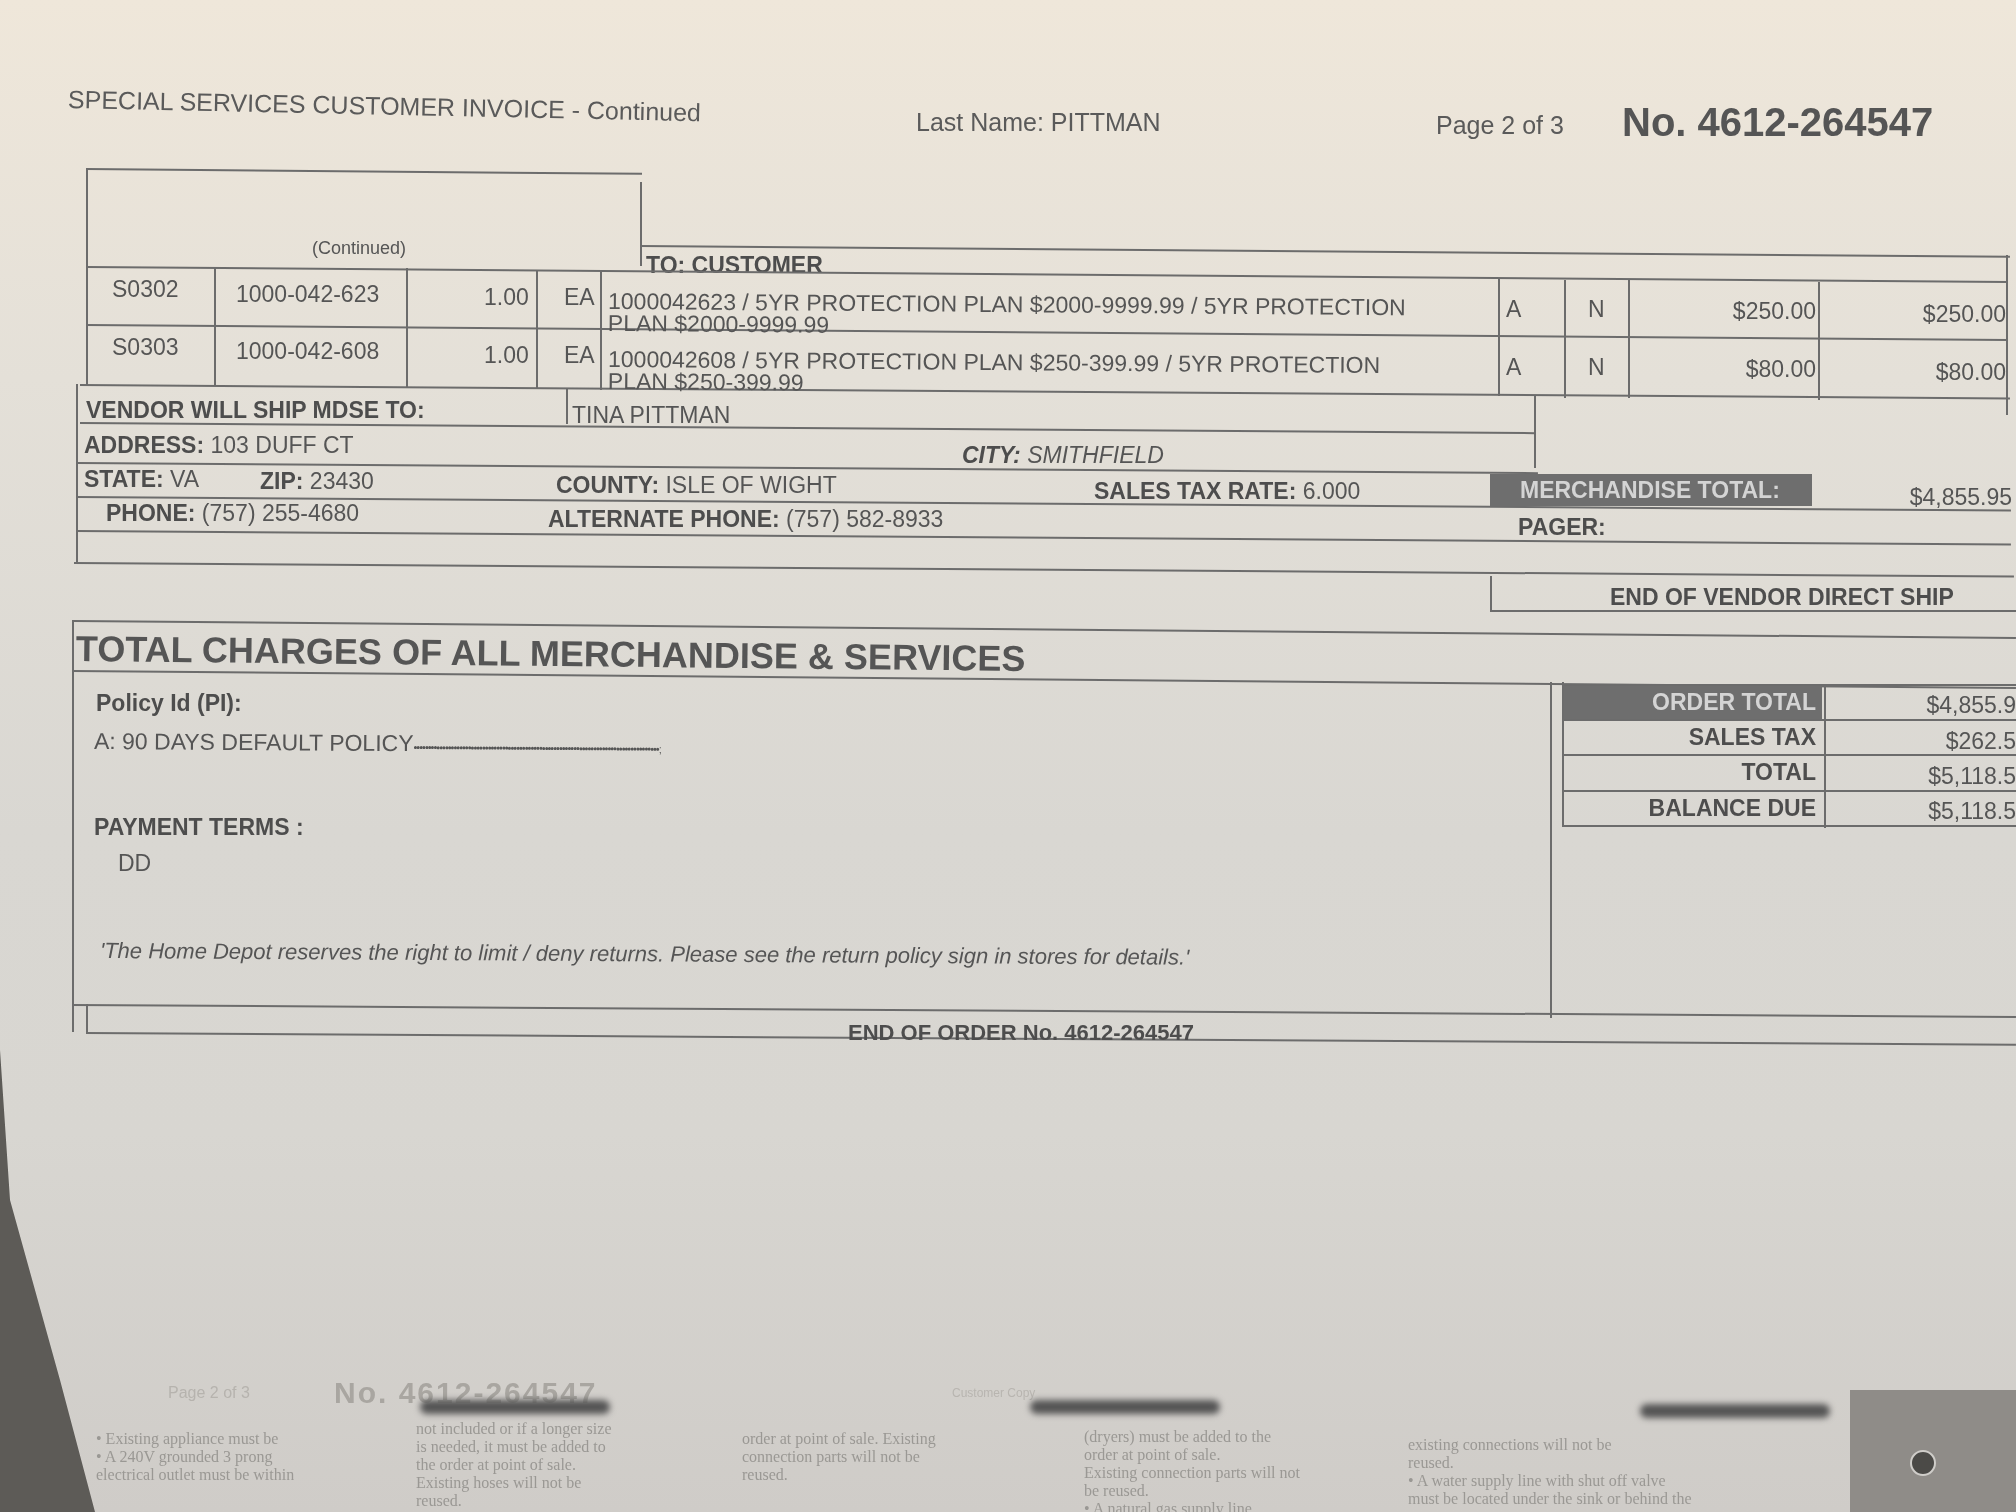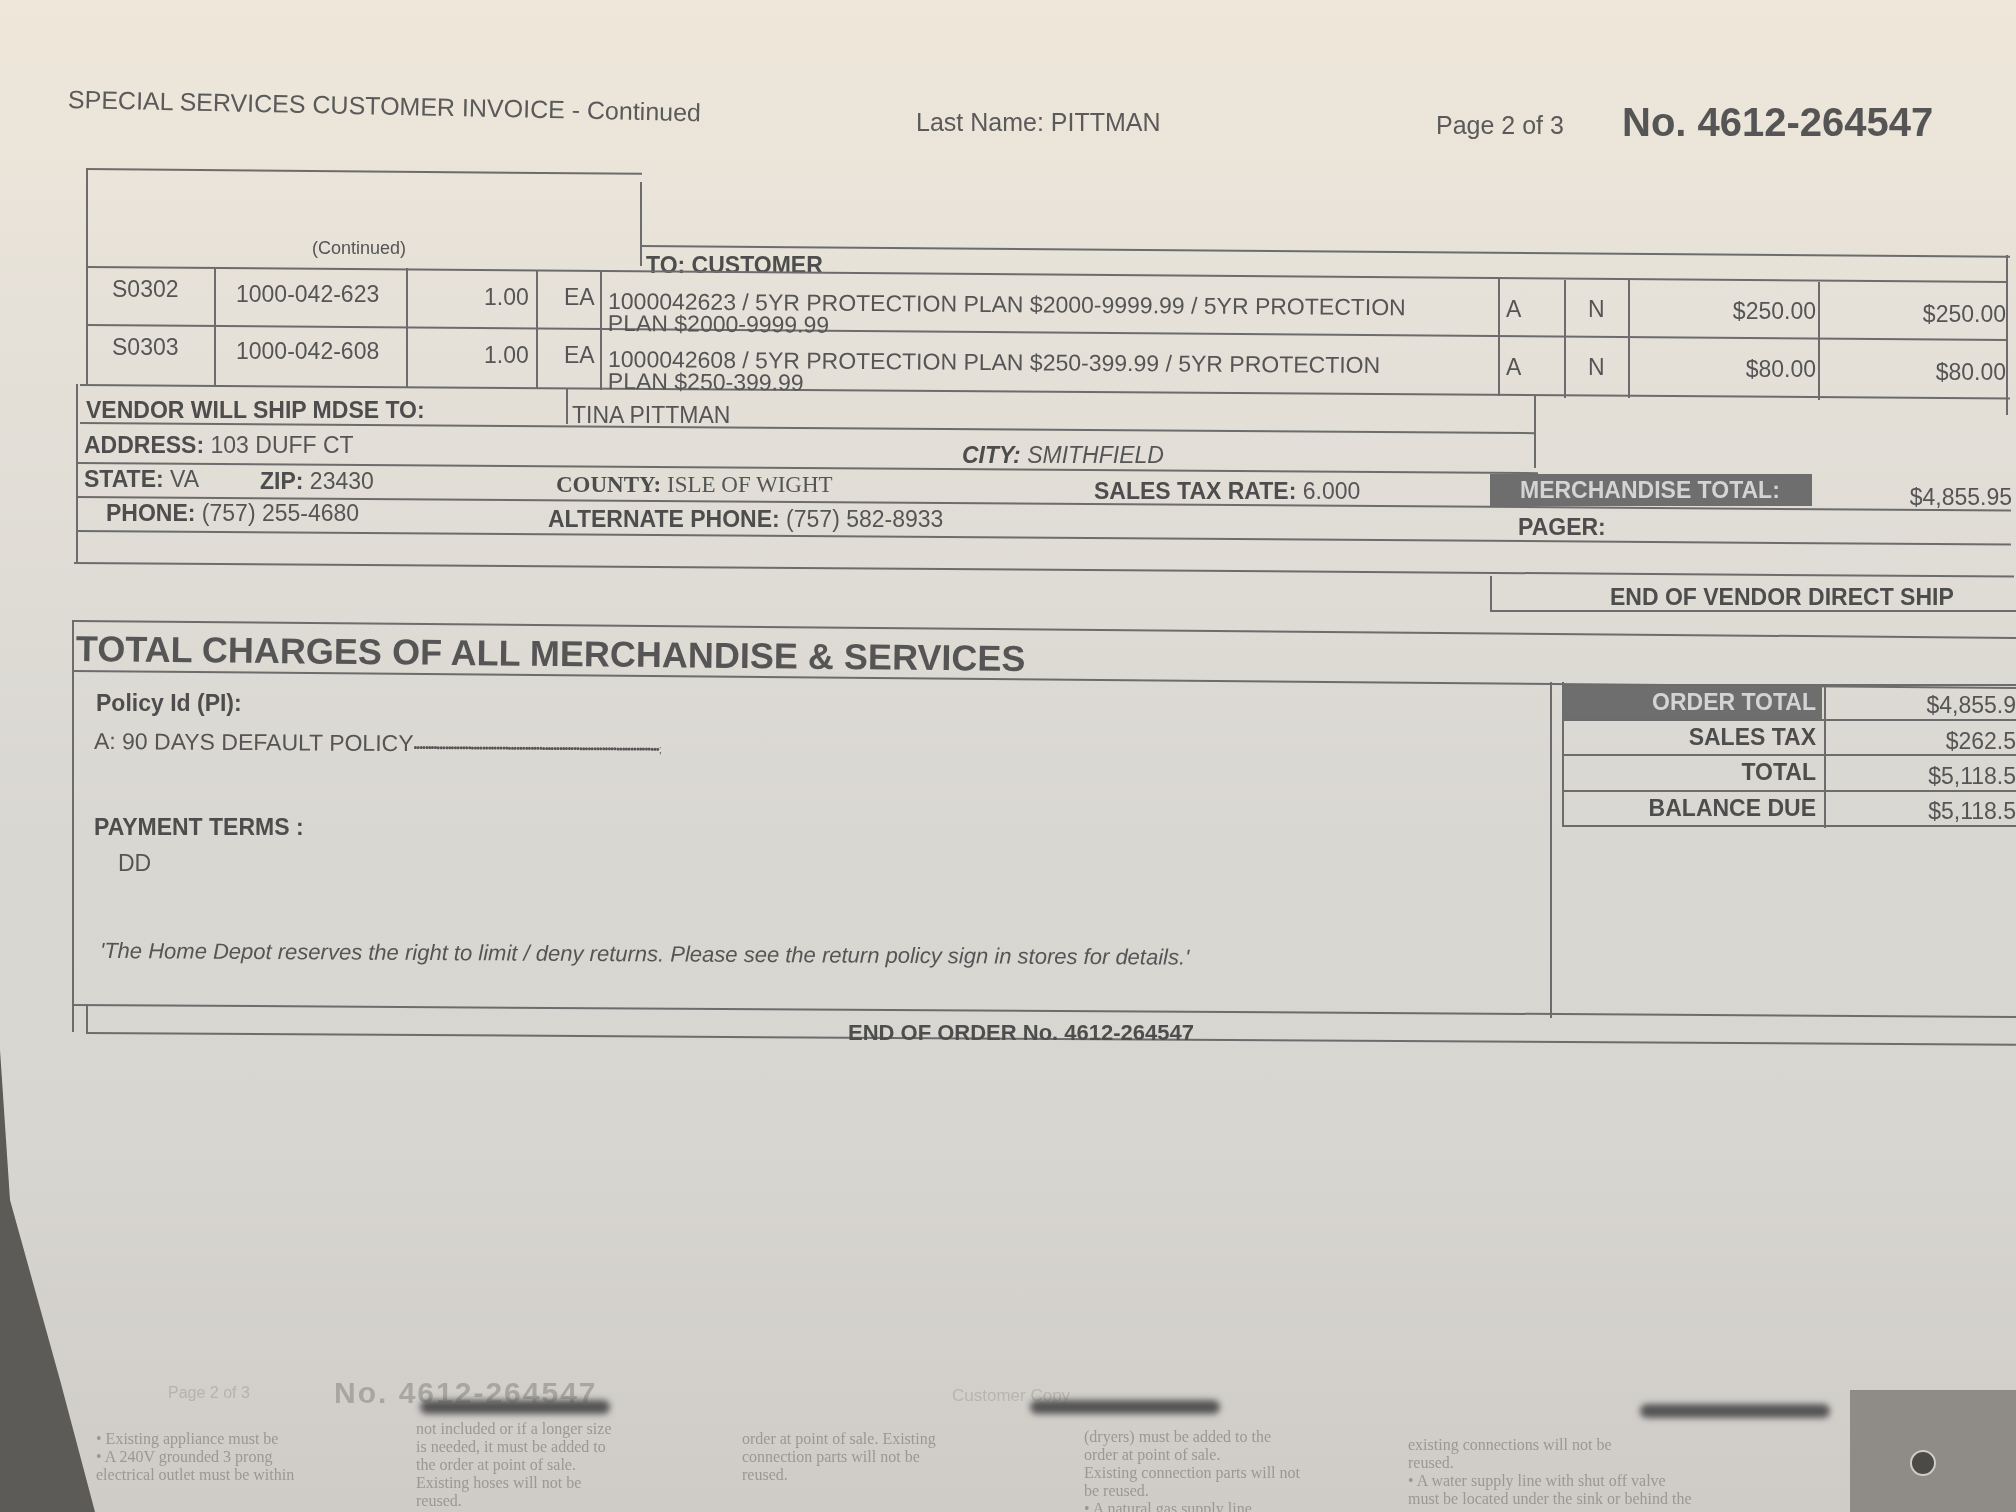--- a/index.html
+++ b/index.html
@@ -124,21 +124,21 @@
   </div>
 
   <div class="cell" style="left:84px;top:466px;">
     <span class="lbl">STATE:</span>
     <span>VA</span>
   </div>
   <div class="cell" style="left:260px;top:468px;">
     <span class="lbl">ZIP:</span>
     <span>23430</span>
   </div>
-  <div class="cell" style="left:556px;top:472px;font-family:Liberation Serif, serif;">
+  <div class="cell" style="left:556px;top:472px;">
     <span class="lbl">COUNTY:</span>
     <span>ISLE OF WIGHT</span>
   </div>
   <div class="cell" style="left:1094px;top:478px;">
     <span class="lbl">SALES TAX RATE:</span>
     <span>6.000</span>
   </div>
   <div class="shade" style="left:1490px;top:474px;width:322px;height:32px;line-height:32px;padding-left:30px;box-sizing:border-box;">MERCHANDISE TOTAL:</div>
   <div class="cell r" style="left:1820px;top:484px;width:192px;">$4,855.95</div>
 
@@ -192,21 +192,21 @@
 
   <div class="line-h" style="left:72px;top:1004px;width:1944px;transform:rotate(0.35deg);transform-origin:left;"></div>
   <div class="line-h" style="left:86px;top:1032px;width:1930px;transform:rotate(0.35deg);transform-origin:left;"></div>
   <div class="line-v" style="left:86px;top:1004px;height:30px;"></div>
   <div class="cell lbl" style="left:848px;top:1020px;font-size:22px;">END OF ORDER No. 4612-264547</div>
 
   <div>
     <div class="abs" style="left:168px;top:1384px;font-size:16px;color:#b6b3ae;">Page 2 of 3</div>
     <div class="abs" style="left:334px;top:1376px;font-size:30px;font-weight:bold;color:#a9a6a1;letter-spacing:2px;">No. 4612-264547</div>
     <div class="blur-bar" style="left:420px;top:1400px;width:190px;"></div>
-    <div class="abs" style="left:952px;top:1386px;font-size:17px;color:#b8b5b0;">Customer Copy</div>
+    <div class="abs" style="left:952px;top:1386px;font-size:12px;color:#b8b5b0;">Customer Copy</div>
     <div class="blur-bar" style="left:1030px;top:1400px;width:190px;"></div>
     <div class="blur-bar" style="left:1640px;top:1404px;width:190px;"></div>
 
     <div class="abs faded" style="left:96px;top:1430px;">
       <div>• Existing appliance must be</div>
       <div>• A 240V grounded 3 prong</div>
       <div>electrical outlet must be within</div>
     </div>
     <div class="abs faded" style="left:416px;top:1420px;">
       <div>not included or if a longer size</div>

